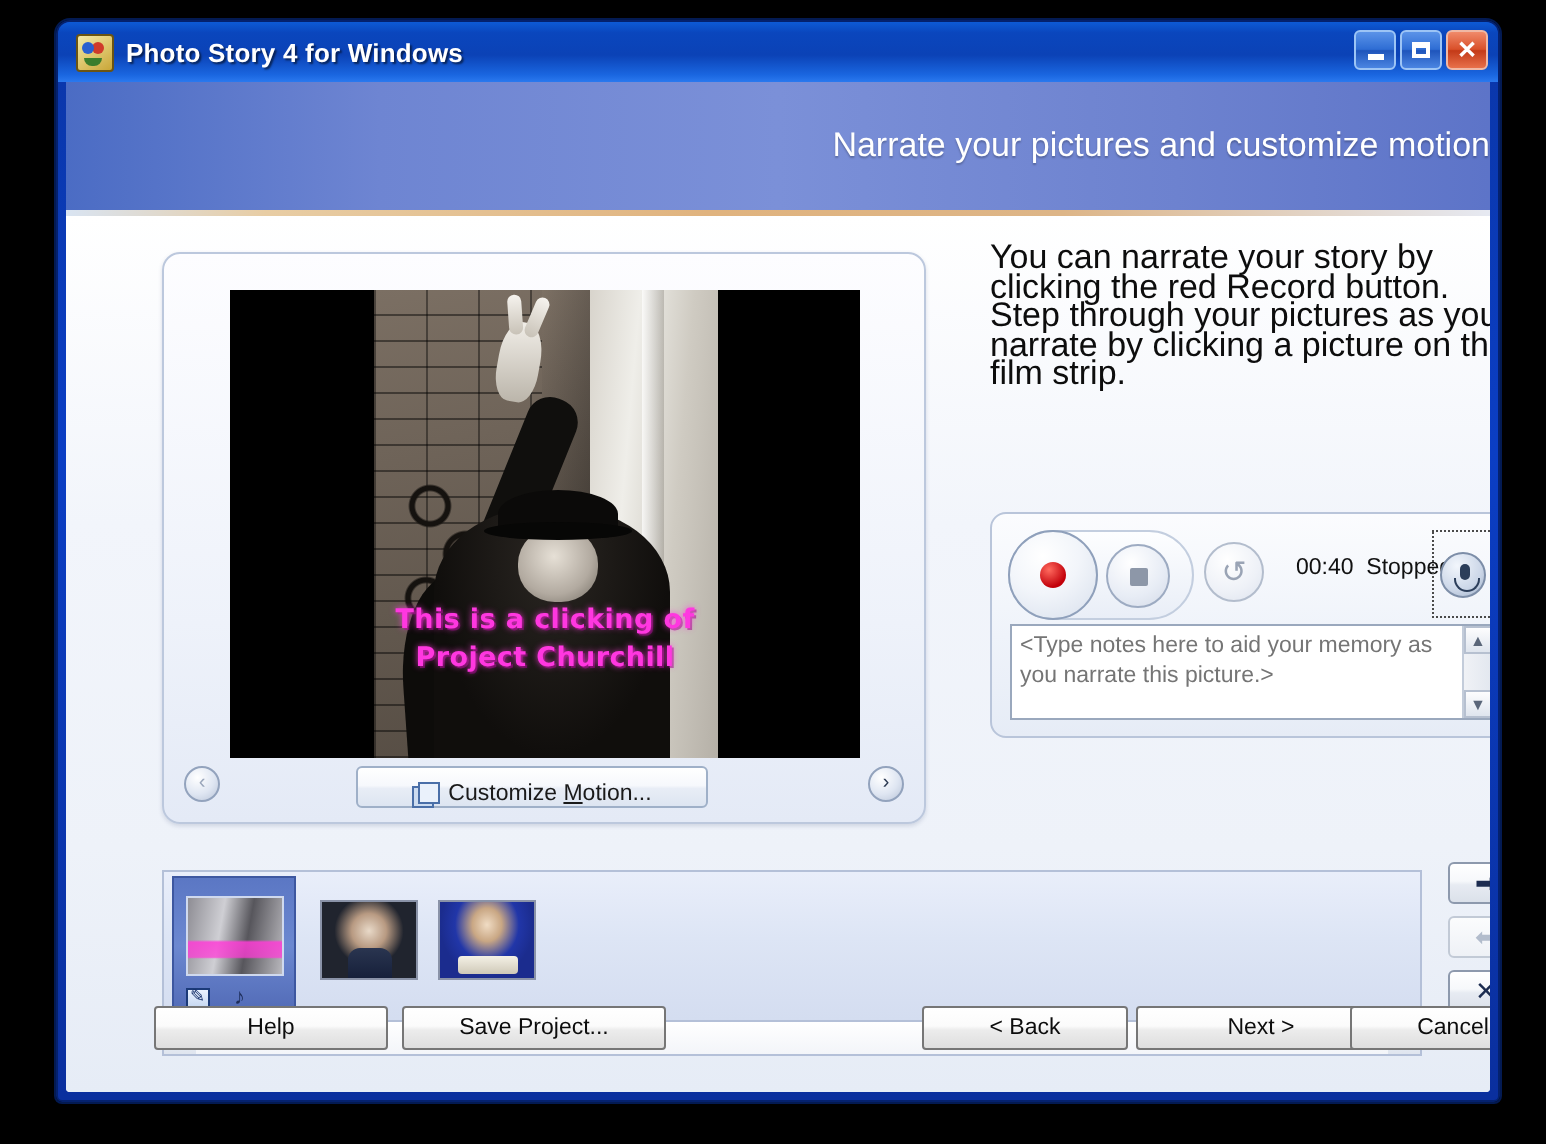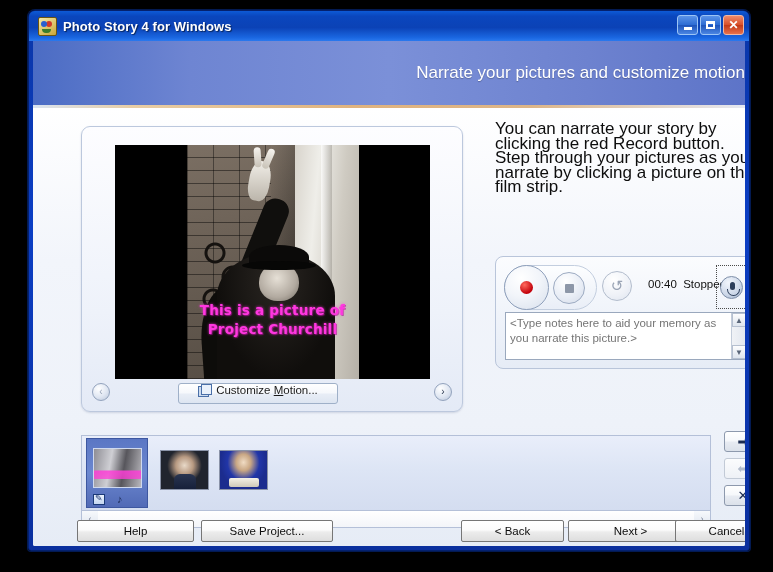--- a/index.html
+++ b/index.html
@@ -212,24 +212,24 @@
     background: radial-gradient(circle at 36% 30%, #ffffff, #dfe6f2 55%, #b9c4d8 100%);
     border:1px solid #93a3bd; box-sizing:border-box;
     display:flex;align-items:center;justify-content:center;
     font-size:10px; line-height:1;
   }
   .prev-arrow { left:10px; color:#9aa6bb; }
   .next-arrow { right:10px; color:#2c3a52; }
 
   .customize-btn {
     position:absolute; left:96px; bottom:7px;
-    width:160px; height:21px;
+    width:176px; height:21px;
     background: linear-gradient(180deg,#ffffff 0%, #f6f8fc 46%, #e8edf6 54%, #dde5f1 100%);
     border:1px solid #9fb0c8; border-radius:3px;
-    display:flex; align-items:flex-start; justify-content:center; gap:5px;
+    display:flex; align-items:flex-end; justify-content:center; gap:5px;
     font-size:11.5px; color:#1a1a1a; box-sizing:border-box;
   }
   .cm-icon { width:13px;height:12px; position:relative; flex:none; }
   .cm-icon::before{
     content:""; position:absolute; left:0; top:2px; width:9px;height:9px;
     border:1px solid #4a6fa8; background:#cddcf0;
   }
   .cm-icon::after{
     content:""; position:absolute; left:3px; top:0; width:9px;height:9px;
     border:1px solid #4a6fa8; background:#eaf1fb;
@@ -414,21 +414,21 @@
     width:38px;height:21px;margin-bottom:6px;
     background: linear-gradient(180deg,#ffffff 0%, #f6f8fb 45%, #e7ebf2 55%, #dbe1ea 100%);
     border:1px solid #8d99ad; border-radius:3px; box-sizing:border-box;
     display:flex;align-items:center;justify-content:center;
     font-size:13px; color:#1c2c50; line-height:1;
   }
   .sb-square.disabled { color:#b2bccc; border-color:#c2cad6;
     background: linear-gradient(180deg,#fbfcfd,#eef1f6); }
 
   
-  .btnbar { position:absolute; left:0; right:0; bottom:4px; height:22px;margin-top:24px; }
+  .btnbar { position:absolute; left:0; right:0; bottom:21px; height:22px;margin-top:24px; }
   .dlg-btn {
     position:absolute; height:22px;
     background: linear-gradient(180deg,#ffffff 0%, #fbfbfb 45%, #ececec 55%, #dedede 100%);
     border:1px solid #767676; border-radius:2px; box-sizing:border-box;
     display:flex;align-items:center;justify-content:center;
     font-size:11.5px; color:#0d0d0d;
   }
 </style>
 </head>
 <body>
@@ -467,21 +467,21 @@
             <div class="pillar"></div>
             <div class="ironwork"></div>
             <div class="arm"></div>
             <div class="hand"></div>
             <div class="shoulder-l"></div>
             <div class="body-sil"></div>
             <div class="head"></div>
             <div class="hat"></div>
           </div>
           <div class="caption">
-            <div>This is a picture of</div>
+            <div>This is a clicking of</div>
             <div>Project Churchill</div>
           </div>
         </div>
         <div class="prev-arrow">‹</div>
         <div class="next-arrow">›</div>
         <div class="customize-btn">
           <span class="cm-icon"></span>
           <span><span>Customize </span><span class="accel">M</span><span>otion...</span></span>
         </div>
       </div>

